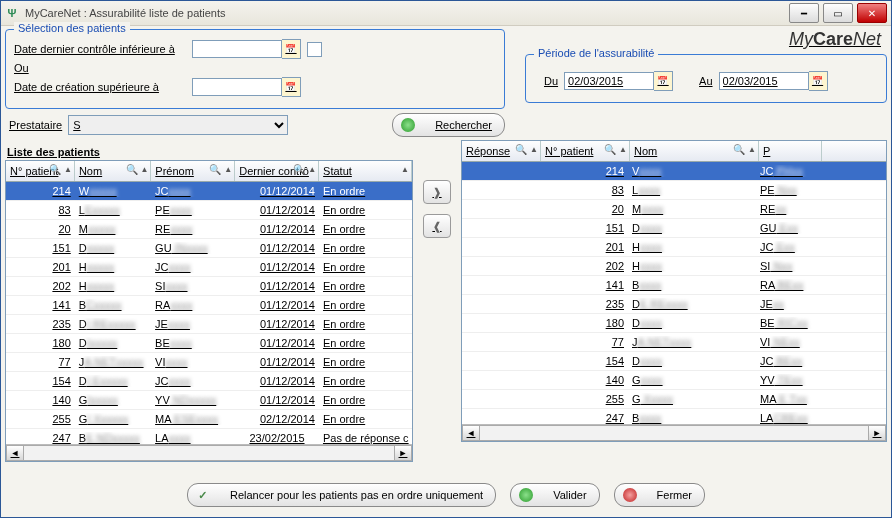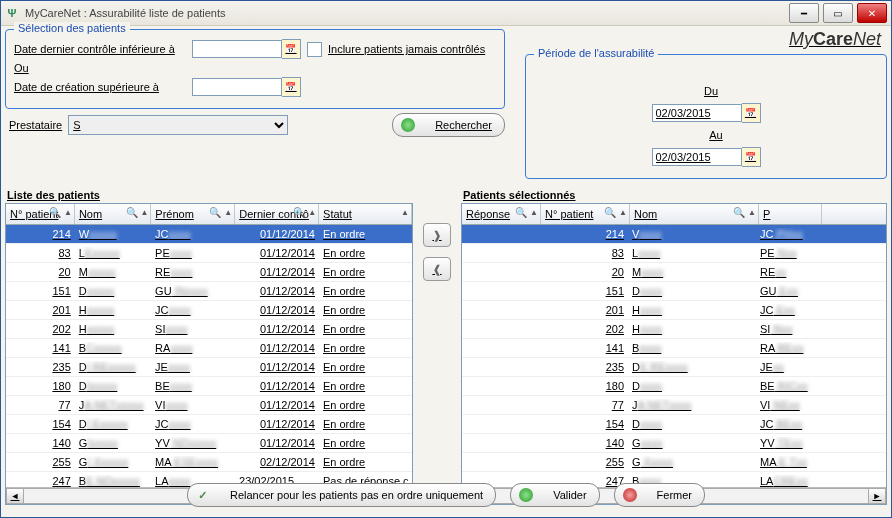--- a/index.html
+++ b/index.html
@@ -72,21 +72,20 @@
       <div class="topleft">
         <div class="fieldset">
           <span class="legend">Sélection des patients</span>
           <div class="row">
             <span class="lbl" style="width:172px">Date dernier contrôle inférieure à</span>
             <span class="datewrap">
               <input type="text" class="dateinput" style="">
               <span class="datebtn">📅</span>
             </span>
             <span class="chk"></span>
-            <span class="lbl">Inclure patients jamais contrôlés</span>
           </div>
           <div class="row">
             <span class="lbl">Ou</span>
           </div>
           <div class="row">
             <span class="lbl" style="width:172px">Date de création supérieure à</span>
             <span class="datewrap">
               <input type="text" class="dateinput" style="">
               <span class="datebtn">📅</span>
             </span>
@@ -104,21 +103,21 @@
           </div>
         </div>
       </div>
 
       <div class="topright">
         <div class="brand">
           <span>My</span><b>Care</b><span>Net</span>
         </div>
         <div class="fieldset">
           <span class="legend">Période de l'assurabilité</span>
-          <div class="row" style="margin-top:24px;flex-direction:column;">
+          <div class="row" style="margin-top:10px;">
             <span class="lbl" style="margin-left:10px">Du</span>
             <span class="datewrap">
               <input type="text" class="dateinput" value="02/03/2015" style="">
               <span class="datebtn">📅</span>
             </span>
             <span class="lbl" style="margin-left:20px">Au</span>
             <span class="datewrap">
               <input type="text" class="dateinput" value="02/03/2015" style="">
               <span class="datebtn">📅</span>
             </span>
@@ -246,39 +245,38 @@
                 <div class="gc" style="width:80px;text-align:right">255</div>
                 <div class="gc" style="width:90px"><span>G</span><span class="blur">I    Xxxxxx</span></div>
                 <div class="gc" style="width:100px"><span>MA</span><span class="blur">   ESExxxx</span></div>
                 <div class="gc" style="width:100px;text-align:right">02/12/2014</div>
                 <div class="gc" style="width:112px">En ordre</div>
               </div>
               <div class="grow">
                 <div class="gc" style="width:80px;text-align:right">247</div>
                 <div class="gc" style="width:90px"><span>B</span><span class="blur">E    NDxxxxx</span></div>
                 <div class="gc" style="width:100px"><span>LA</span><span class="blur">xxxx</span></div>
-                <div class="gc" style="width:100px;text-align:left">23/02/2015</div>
+                <div class="gc" style="width:100px;text-align:center">23/02/2015</div>
                 <div class="gc" style="width:112px">Pas de réponse c</div>
               </div>
             </div>
           <div class="hscroll">
             <div class="arr">◄</div>
             <div class="track"></div>
             <div class="arr">►</div>
           </div>
         </div>
       </div>
 
       <div class="midbtns">
         <div class="movebtn">❱</div>
         <div class="movebtn">❰</div>
       </div>
 
       <div class="gridbox" style="flex:1;">
-        <div class="listtitle">Patients sélectionnés</div>
         <div class="grid">
           <div class="ghead">
             <div class="gh" style="width:70px">
                 <span>Réponse</span>
                 <span class="mag">🔍</span>
                 <span class="sort">▲</span>
               </div>
             <div class="gh" style="width:80px">
                 <span>N° patient</span>
                 <span class="mag">🔍</span>

